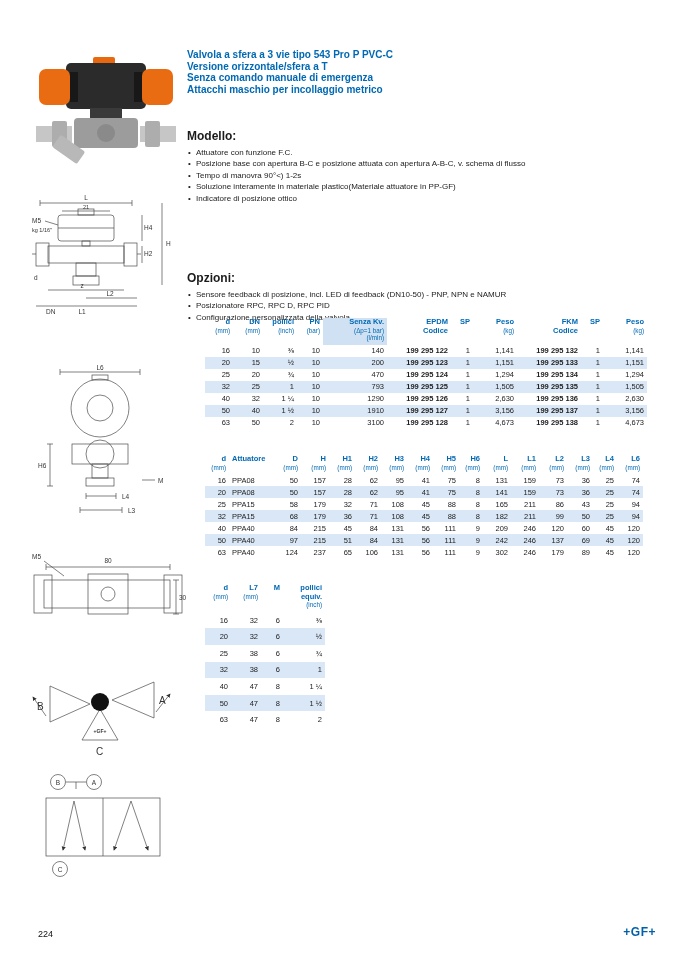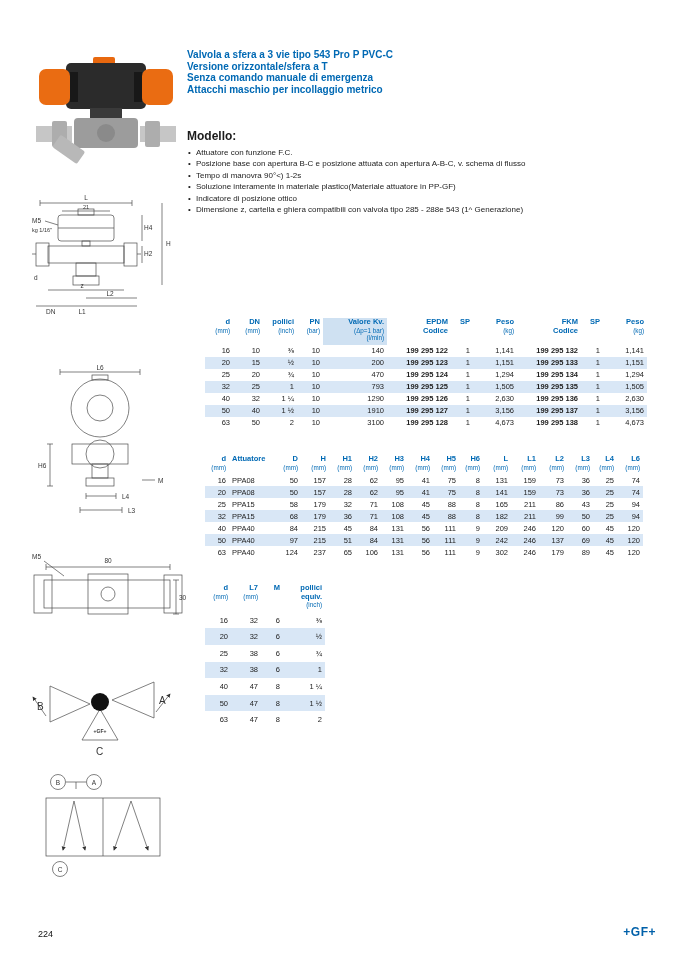--- a/index.html
+++ b/index.html
@@ -213,24 +213,31 @@
   </div>
 
   <div class="section sec-modello">
     <div class="sec-head">Modello:</div>
     <ul class="bullets">
         <li>Attuatore con funzione F.C.</li>
         <li>Posizione base con apertura B-C e posizione attuata con apertura A-B-C, v. schema di flusso</li>
         <li>Tempo di manovra 90°&lt;) 1-2s</li>
         <li>Soluzione interamente in materiale plastico(Materiale attuatore in PP-GF)</li>
         <li>Indicatore di posizione ottico</li>
-        <li>Dimensione z, cartella e ghiera compatibili con valvola tipo 285 - 288e 543 (1^ Generazione)</li>
       </ul>
   </div>
 
+  <div class="section sec-opzioni">
+    <div class="sec-head">Opzioni:</div>
+    <ul class="bullets">
+        <li>Sensore feedback di posizione, incl. LED di feedback (DN10-50) - PNP, NPN e NAMUR</li>
+        <li>Posizionatore RPC, RPC D, RPC PID</li>
+        <li>Configurazione personalizzata della valvola</li>
+      </ul>
+  </div>
 
   <table id="table1" class="dtable">
     <colgroup>
       <col style="width:28px">
         <col style="width:30px">
         <col style="width:34px">
         <col style="width:26px">
       <col style="width:64px">
         <col style="width:64px">
         <col style="width:22px">
@@ -251,21 +258,21 @@
           </th>
           <th>
             <div class="hl">pollici</div>
             <div class="hu">(inch)</div>
           </th>
           <th>
             <div class="hl">PN</div>
             <div class="hu">(bar)</div>
           </th>
           <th class="shaded">
-            <div class="hl">Valore Kv.</div>
+            <div class="hl">Senza Kv.</div>
             <div class="hu">(Δp=1 bar)</div>
             <div class="hu">(l/min)</div>
           </th>
           <th>
             <div class="hl">EPDM</div>
             <div class="hl">Codice</div>
           </th>
           <th>
             <div class="hl">SP</div>
           </th>

